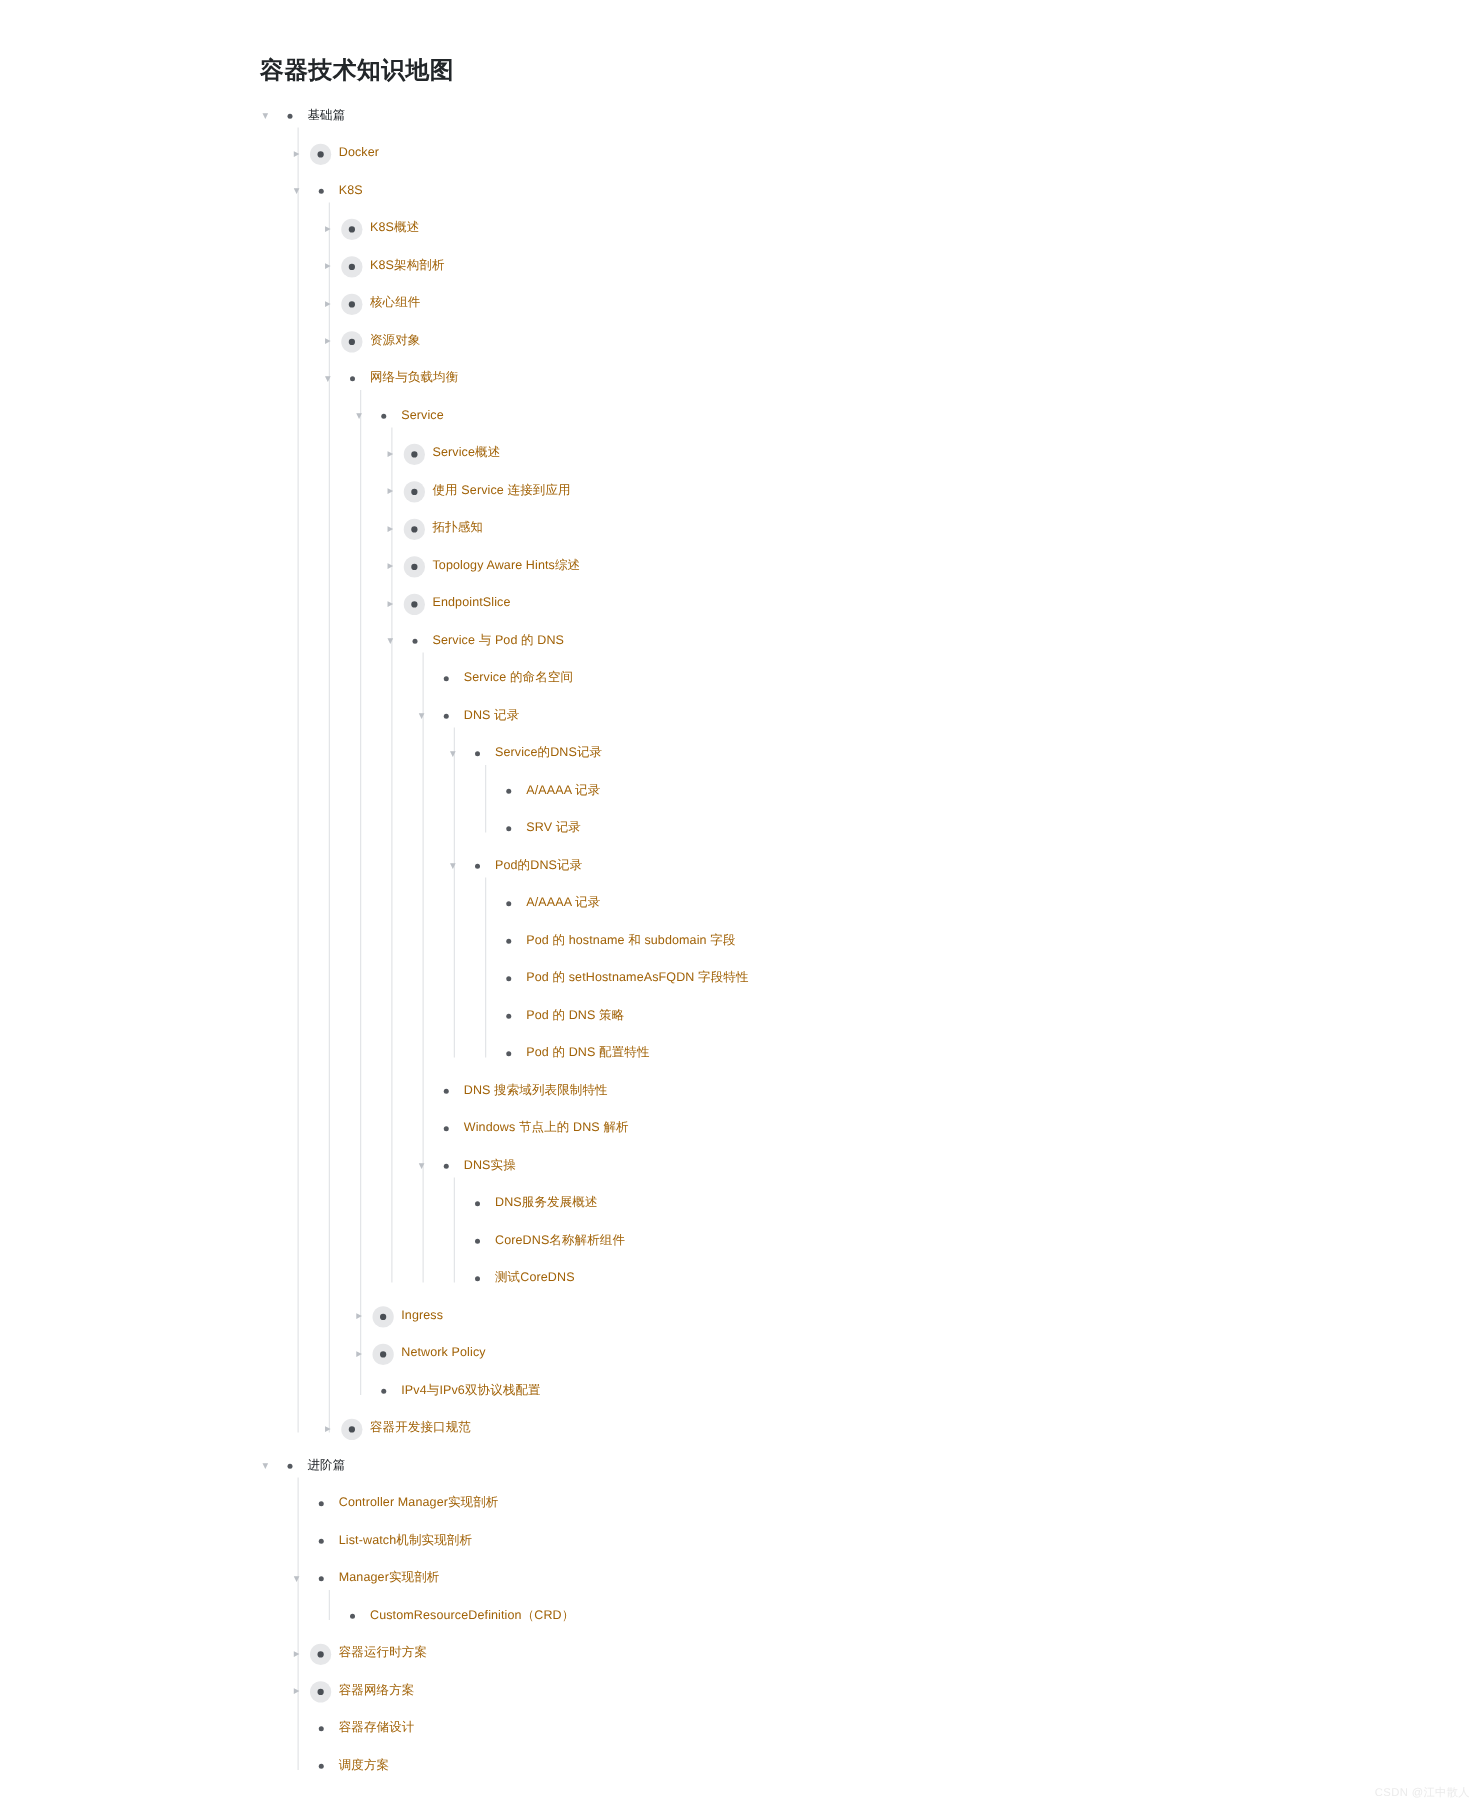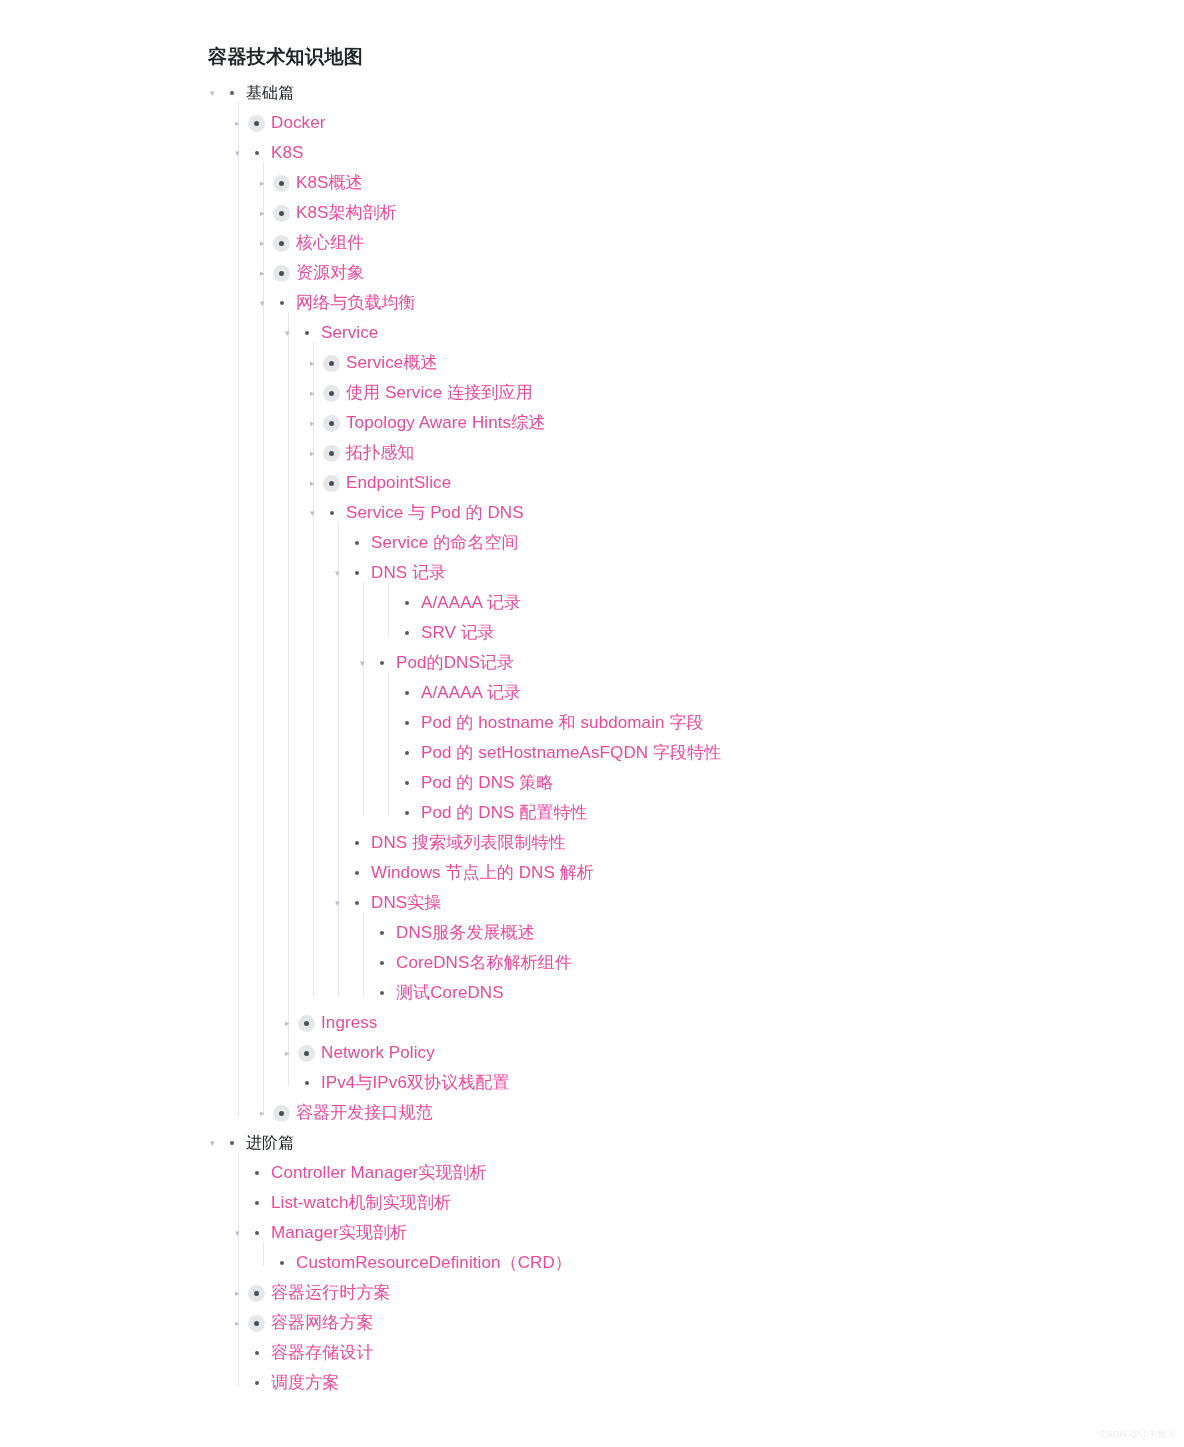--- a/index.html
+++ b/index.html
@@ -129,29 +129,29 @@
   }
   .bullet.small::after {
     width: 4px;
     height: 4px;
     margin-left: -2px;
     margin-top: -2px;
     background: #55595f;
   }
 
   .label {
-    font-size: 17px;
+    font-size: 10px;
     line-height: 20px;
-    color: #ec4899;
+    color: #a16207;
     white-space: nowrap;
     letter-spacing: 0.1px;
   }
 
   .node.lvl0 > .row > .label {
-    font-size: 16px;
+    font-size: 10px;
     color: #22262a;
   }
 
   .watermark {
     position: absolute;
     right: 8px;
     bottom: 6px;
     font-size: 9px;
     color: #ebebeb;
     letter-spacing: 0.3px;
@@ -242,28 +242,28 @@
                           <div class="row">
                             <span class="toggle collapsed"></span>
                             <span class="bullet ring"></span>
                             <span class="label">使用 Service 连接到应用</span>
                           </div>
                         </li>
                         <li class="node lvl4">
                           <div class="row">
                             <span class="toggle collapsed"></span>
                             <span class="bullet ring"></span>
-                            <span class="label">Topology Aware Hints综述</span>
+                            <span class="label">拓扑感知</span>
                           </div>
                         </li>
                         <li class="node lvl4">
                           <div class="row">
                             <span class="toggle collapsed"></span>
                             <span class="bullet ring"></span>
-                            <span class="label">拓扑感知</span>
+                            <span class="label">Topology Aware Hints综述</span>
                           </div>
                         </li>
                         <li class="node lvl4">
                           <div class="row">
                             <span class="toggle collapsed"></span>
                             <span class="bullet ring"></span>
                             <span class="label">EndpointSlice</span>
                           </div>
                         </li>
                         <li class="node lvl4">
@@ -281,20 +281,25 @@
                               </div>
                             </li>
                             <li class="node lvl5">
                               <div class="row">
                                 <span class="toggle expanded"></span>
                                 <span class="bullet small"></span>
                                 <span class="label">DNS 记录</span>
                               </div>
                               <ul class="children">
                                 <li class="node lvl6">
+                                  <div class="row">
+                                    <span class="toggle expanded"></span>
+                                    <span class="bullet small"></span>
+                                    <span class="label">Service的DNS记录</span>
+                                  </div>
                                   <ul class="children">
                                     <li class="node lvl7">
                                       <div class="row">
                                         <span class="toggle none"></span>
                                         <span class="bullet small"></span>
                                         <span class="label">A/AAAA 记录</span>
                                       </div>
                                     </li>
                                     <li class="node lvl7">
                                       <div class="row">

